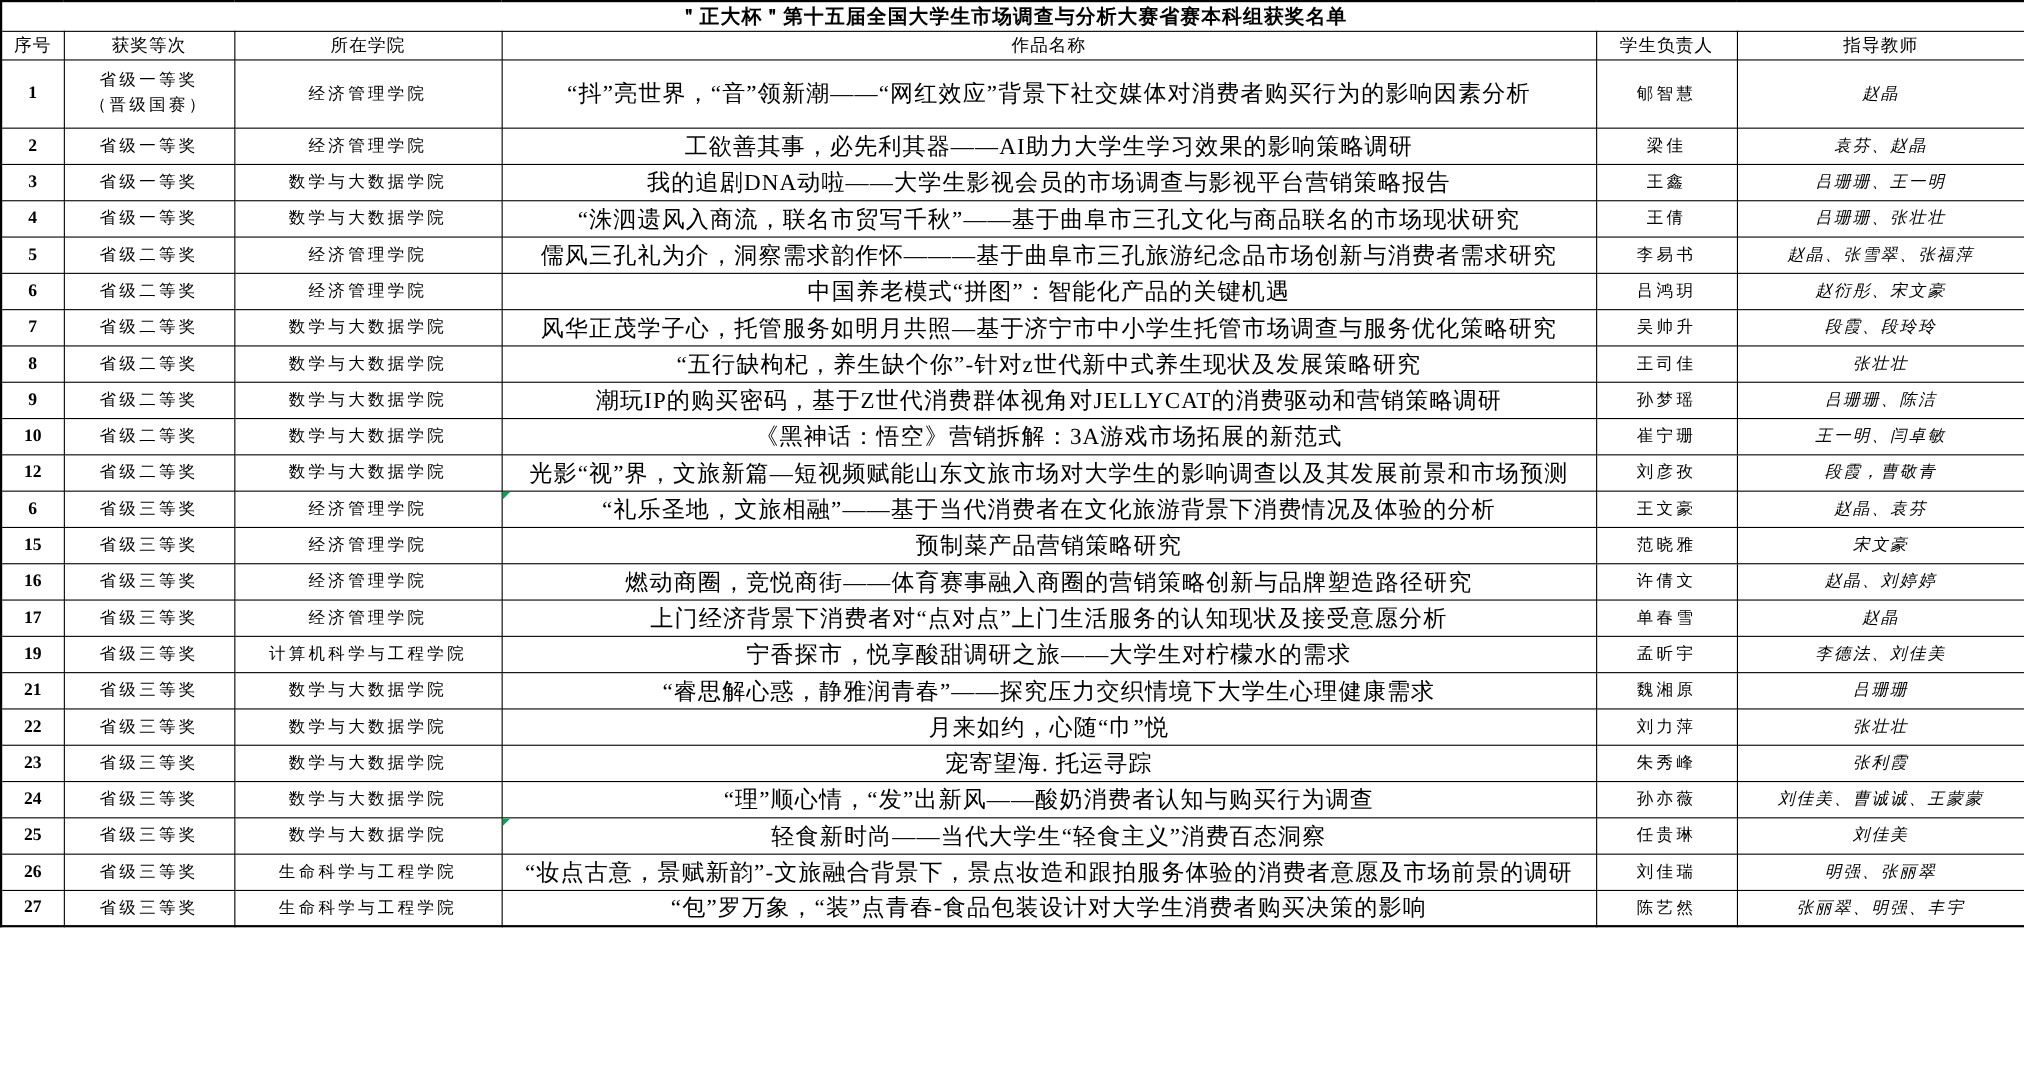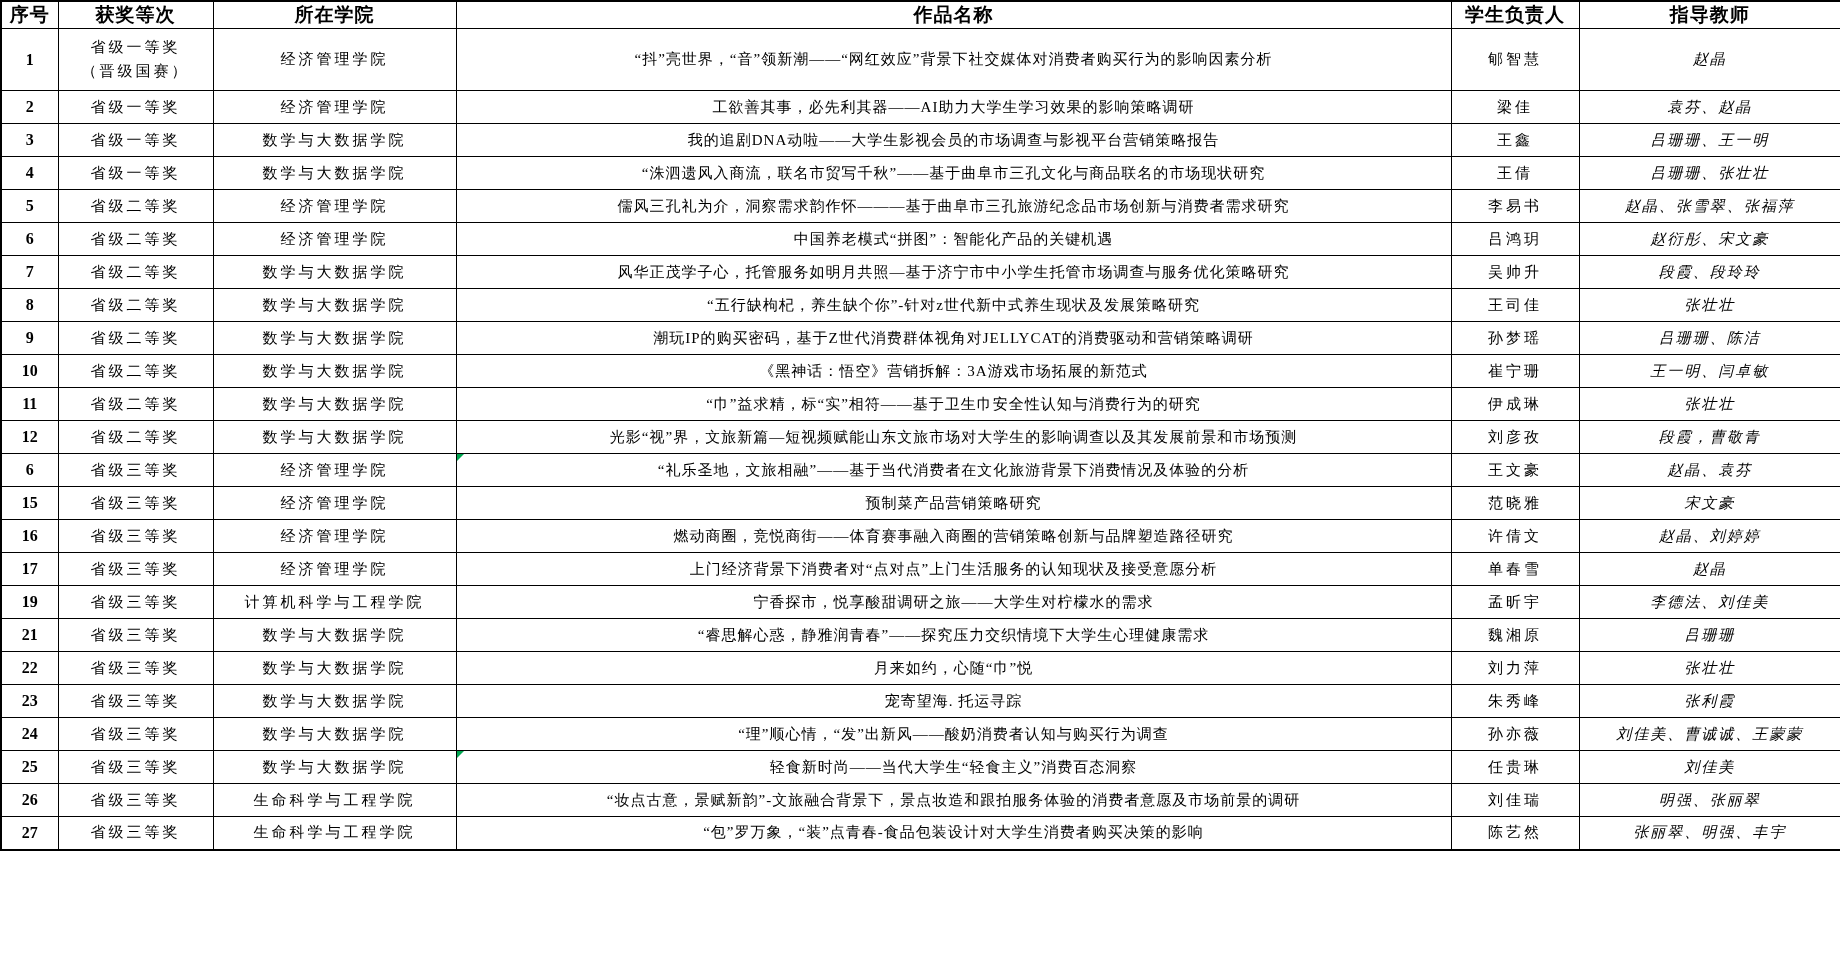--- a/index.html
+++ b/index.html
@@ -31,22 +31,22 @@
   tr.title-row th {
     height: 27px;
     font-family: "Liberation Sans", "DejaVu Sans", sans-serif;
     font-weight: bold;
     font-size: 18px;
     letter-spacing: 1px;
   }
   tr.header-row th {
     height: 26px;
     font-family: "Liberation Sans", "DejaVu Sans", sans-serif;
-    font-weight: bold;
-    font-size: 19px;
+    font-weight: normal;
+    font-size: 16px;
     letter-spacing: 1px;
   }
   tbody tr {
     height: 33px;
   }
   tbody tr.tall {
     height: 62px;
   }
   td.c-no {
     font-size: 16px;
@@ -56,21 +56,21 @@
   td.c-award, td.c-college, td.c-student {
     font-size: 15px;
     letter-spacing: 3px;
   }
   td.c-adv {
     font-size: 15px;
     letter-spacing: 2px;
     font-style: italic;
   }
   td.c-title {
-    font-size: 15px;
+    font-size: 21px;
     letter-spacing: 1px;
     position: relative;
   }
   td .award-line {
     line-height: 1.55;
   }
   .comment-marker {
     position: absolute;
     top: 0;
     left: 0;
@@ -86,20 +86,23 @@
 <table class="award-table">
   <colgroup>
     <col style="width:57px">
       <col style="width:155px">
       <col style="width:243px">
       <col style="width:995px">
       <col style="width:128px">
       <col style="width:262px">
   </colgroup>
   <thead>
+    <tr class="title-row">
+      <th colspan="6">＂正大杯＂第十五届全国大学生市场调查与分析大赛省赛本科组获奖名单</th>
+    </tr>
     <tr class="header-row">
       <th>序号</th>
       <th>获奖等次</th>
       <th>所在学院</th>
       <th>作品名称</th>
       <th>学生负责人</th>
       <th>指导教师</th>
     </tr>
   </thead>
   <tbody id="table-body">
@@ -180,28 +183,20 @@
       </tr>
       <tr>
         <td class="c-no">10</td>
         <td class="c-award">省级二等奖</td>
         <td class="c-college">数学与大数据学院</td>
         <td class="c-title">《黑神话：悟空》营销拆解：3A游戏市场拓展的新范式</td>
         <td class="c-student">崔宁珊</td>
         <td class="c-adv">王一明、闫卓敏</td>
       </tr>
       <tr>
-        <td class="c-no">11</td>
-        <td class="c-award">省级二等奖</td>
-        <td class="c-college">数学与大数据学院</td>
-        <td class="c-title">“巾”益求精，标“实”相符——基于卫生巾安全性认知与消费行为的研究</td>
-        <td class="c-student">伊成琳</td>
-        <td class="c-adv">张壮壮</td>
-      </tr>
-      <tr>
         <td class="c-no">12</td>
         <td class="c-award">省级二等奖</td>
         <td class="c-college">数学与大数据学院</td>
         <td class="c-title">光影“视”界，文旅新篇—短视频赋能山东文旅市场对大学生的影响调查以及其发展前景和市场预测</td>
         <td class="c-student">刘彦孜</td>
         <td class="c-adv">段霞，曹敬青</td>
       </tr>
       <tr>
         <td class="c-no">6</td>
         <td class="c-award">省级三等奖</td>

